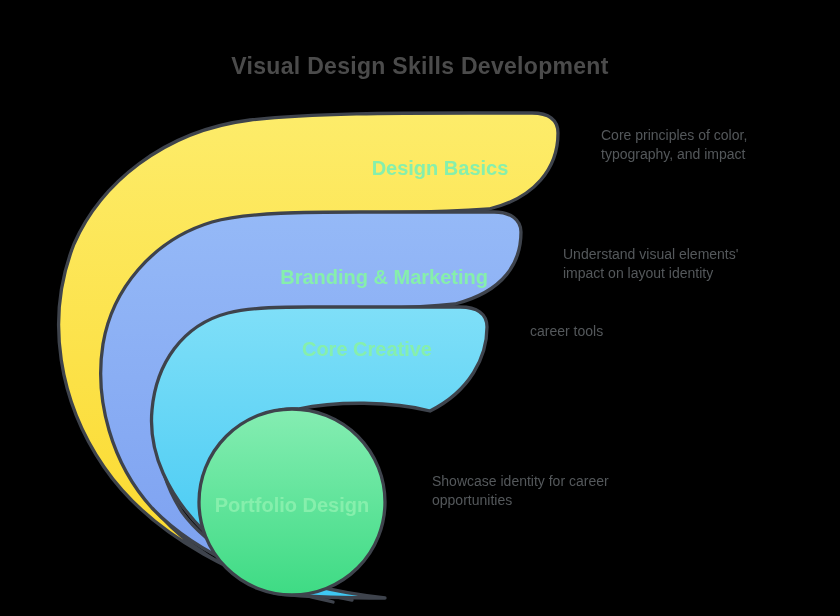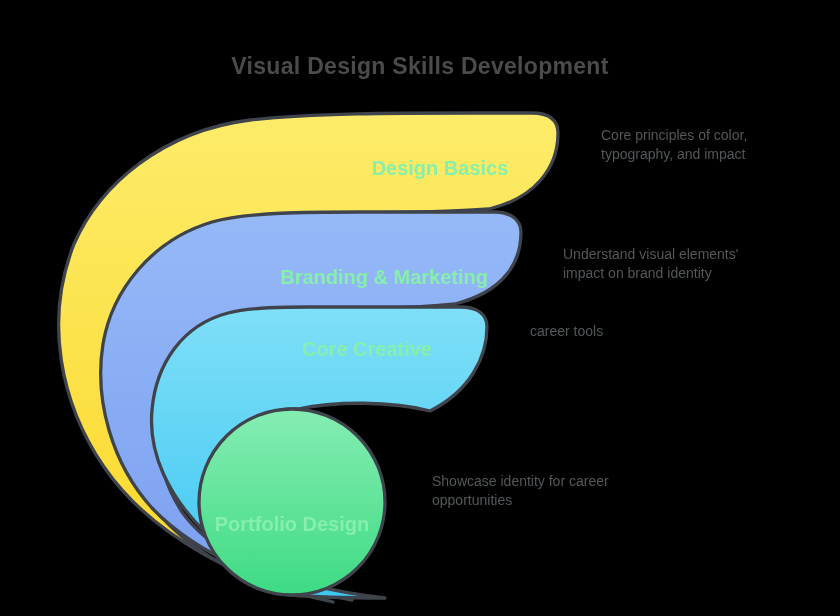--- a/index.html
+++ b/index.html
@@ -25,21 +25,21 @@
   }
   .layer-label{
     position:absolute;
     font-size:20px;font-weight:700;
     color:#86efac;
     line-height:24px;
   }
   .label-0{left:340px;top:156px;width:200px;text-align:center;}
   .label-1{left:248px;top:252px;width:240px;text-align:right;margin-top:13px;}
   .label-2{left:282px;top:337px;width:150px;text-align:right;}
-  .label-3{left:192px;top:512px;width:200px;text-align:center;}
+  .label-3{left:192px;top:493px;width:200px;text-align:center;}
   .desc{
     position:absolute;
     font-size:14px;font-weight:400;
     color:#54585b;
     line-height:19px;
   }
   .desc-0{left:601px;top:126px;width:190px;}
   .desc-1{left:563px;top:229px;width:210px;margin-top:16px;}
   .desc-2{left:530px;top:322px;width:200px;}
   .desc-3{left:432px;top:472px;width:220px;}
@@ -126,21 +126,21 @@
   <div class="layer-label label-3">
     <div>Portfolio Design</div>
   </div>
 
   <div class="desc desc-0">
     <div>Core principles of color,</div>
     <div>typography, and impact</div>
   </div>
   <div class="desc desc-1">
     <div>Understand visual elements'</div>
-    <div>impact on brand identity</div>
+    <div>impact on layout identity</div>
   </div>
   <div class="desc desc-2">
     <div>career tools</div>
   </div>
   <div class="desc desc-3">
     <div>Showcase identity for career</div>
     <div>opportunities</div>
   </div>
 
 </div>

